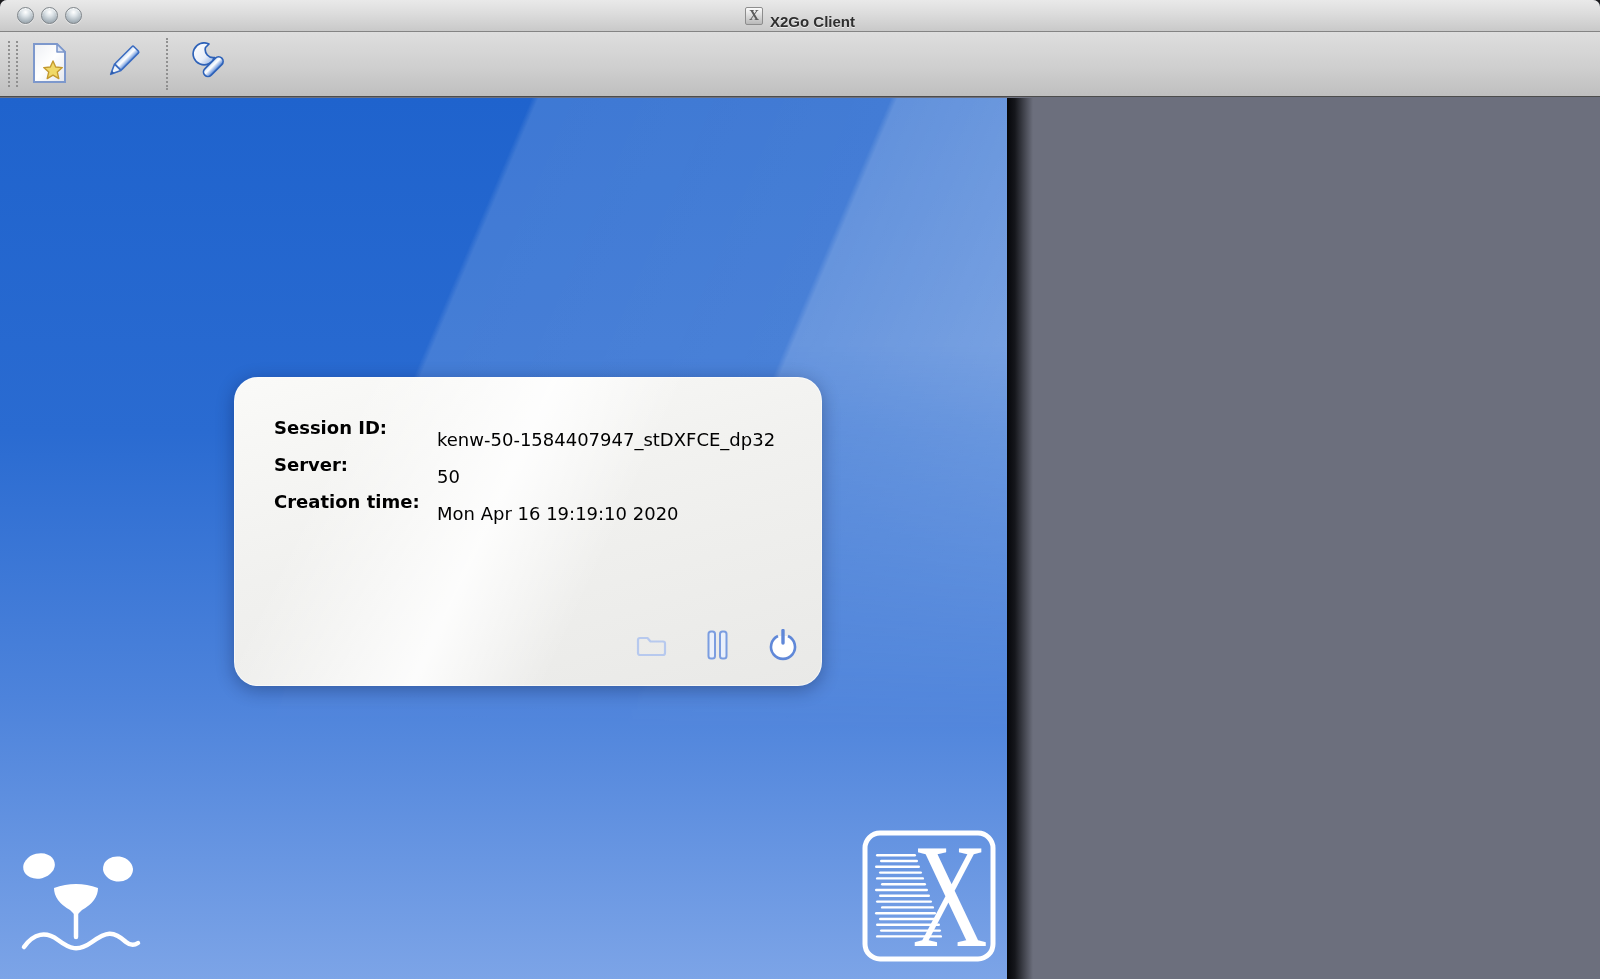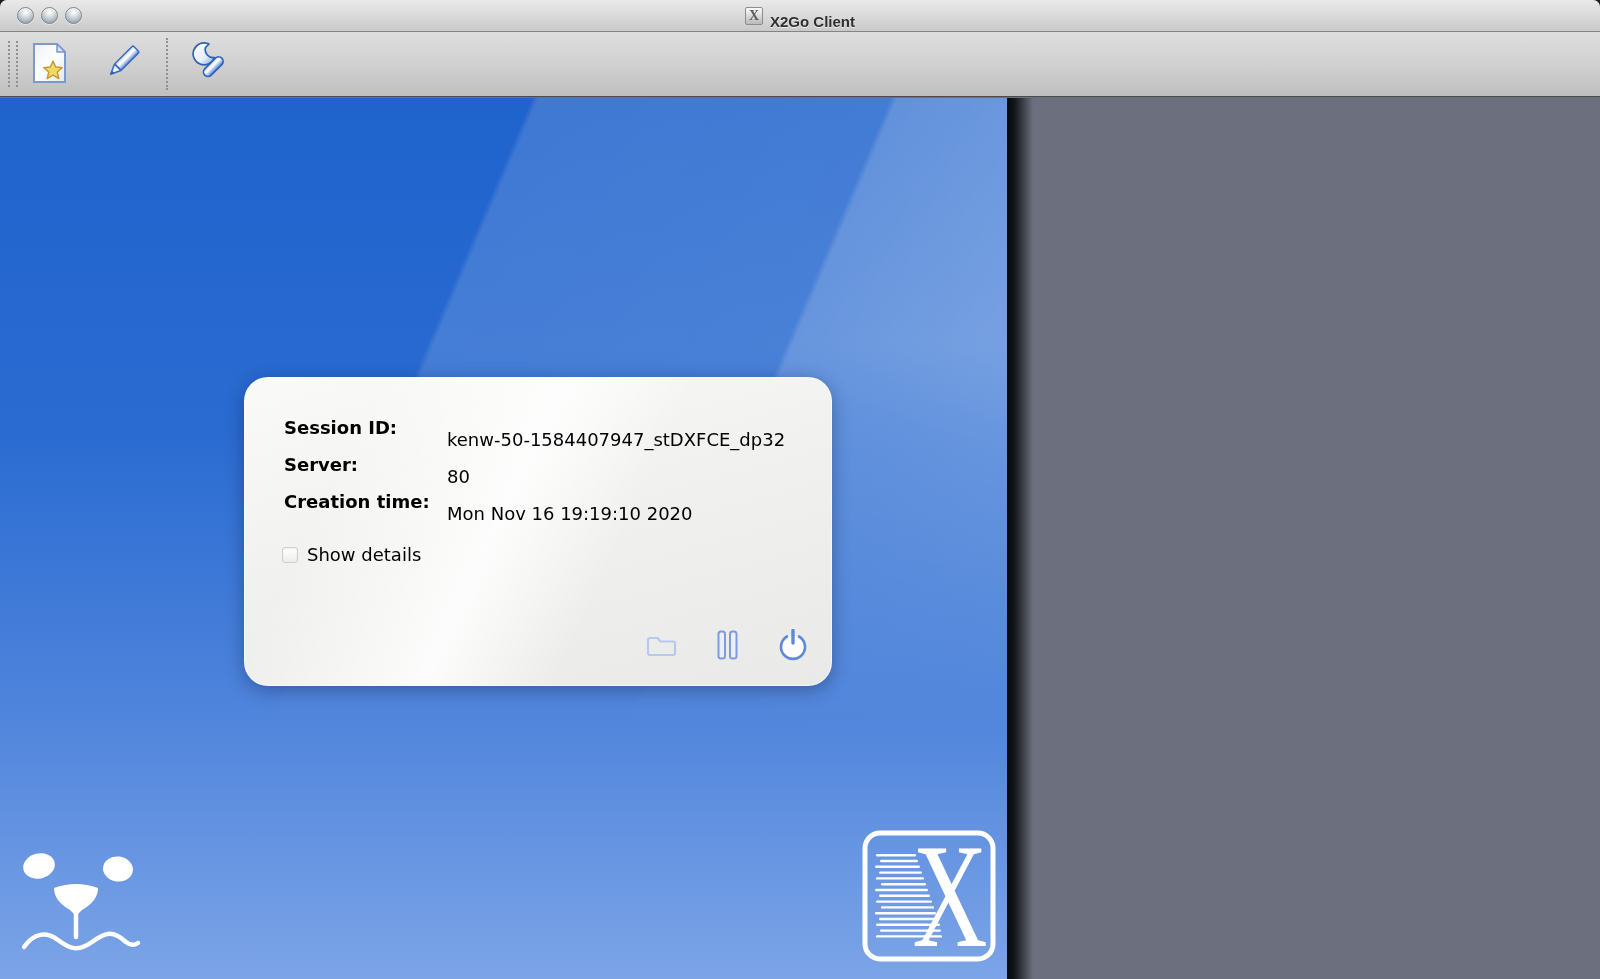--- a/index.html
+++ b/index.html
@@ -70,21 +70,21 @@
   .right-panel {
     position:absolute; left:1007px; top:98px; right:0; height:881px; background:#6c6f7d;
   }
   .right-panel::before {
     content:""; position:absolute; left:0; top:0; bottom:0; width:26px;
     background:linear-gradient(90deg, rgba(2,3,6,.97) 0%, rgba(6,7,10,.85) 30%, rgba(0,0,0,0) 100%);
   }
 
   
   .session-card {
-    position:absolute; left:244px; top:279px; width:588px; height:309px;
+    position:absolute; left:234px; top:279px; width:588px; height:309px;
     border-radius:24px;
     background:
       linear-gradient(115deg, rgba(255,255,255,0) 18%, rgba(255,255,255,.85) 44%, rgba(255,255,255,0) 62%),
       linear-gradient(165deg,#fafaf8 0%,#f1f1ef 45%,#e9e9e7 100%);
     box-shadow: 0 4px 18px rgba(0,8,40,.32), inset 0 0 0 1px rgba(255,255,255,.55);
     font-family:"DejaVu Sans", sans-serif;
   }
   .card-fields { padding:38px 0 0 40px; }
   .field-row { display:flex; line-height:25px; font-size:18px; color:#000; }
   .field-label { width:163px; font-weight:bold; flex:0 0 auto; }
@@ -226,32 +226,28 @@
     </svg>
 
     <div class="session-card">
       <div class="card-fields">
         <div class="field-row">
           <span class="field-label">Session ID:</span>
           <span class="field-value">kenw-50-1584407947_stDXFCE_dp32</span>
         </div>
         <div class="field-row">
           <span class="field-label">Server:</span>
-          <span class="field-value">80</span>
+          <span class="field-value">50</span>
         </div>
         <div class="field-row">
           <span class="field-label">Creation time:</span>
-          <span class="field-value">Mon Nov 16 19:19:10 2020</span>
+          <span class="field-value">Mon Apr 16 19:19:10 2020</span>
         </div>
       </div>
 
-      <div class="show-details">
-        <span class="checkbox"></span>
-        <span class="show-details-label">Show details</span>
-      </div>
 
       <div class="card-actions">
         <button class="card-action">
           <span>
             <svg width="31" height="24" viewBox="0 0 31 24">
               <path d="M2,7 a2,2 0 0 1 2,-2 h7.5 l3,3.5 h12.5 a2,2 0 0 1 2,2 v9.5 a2,2 0 0 1 -2,2 h-23 a2,2 0 0 1 -2,-2 z" fill="none" stroke="#b7c9ee" stroke-width="2.2" stroke-linejoin="round"></path>
             </svg>
           </span>
         </button>
         <button class="card-action">

